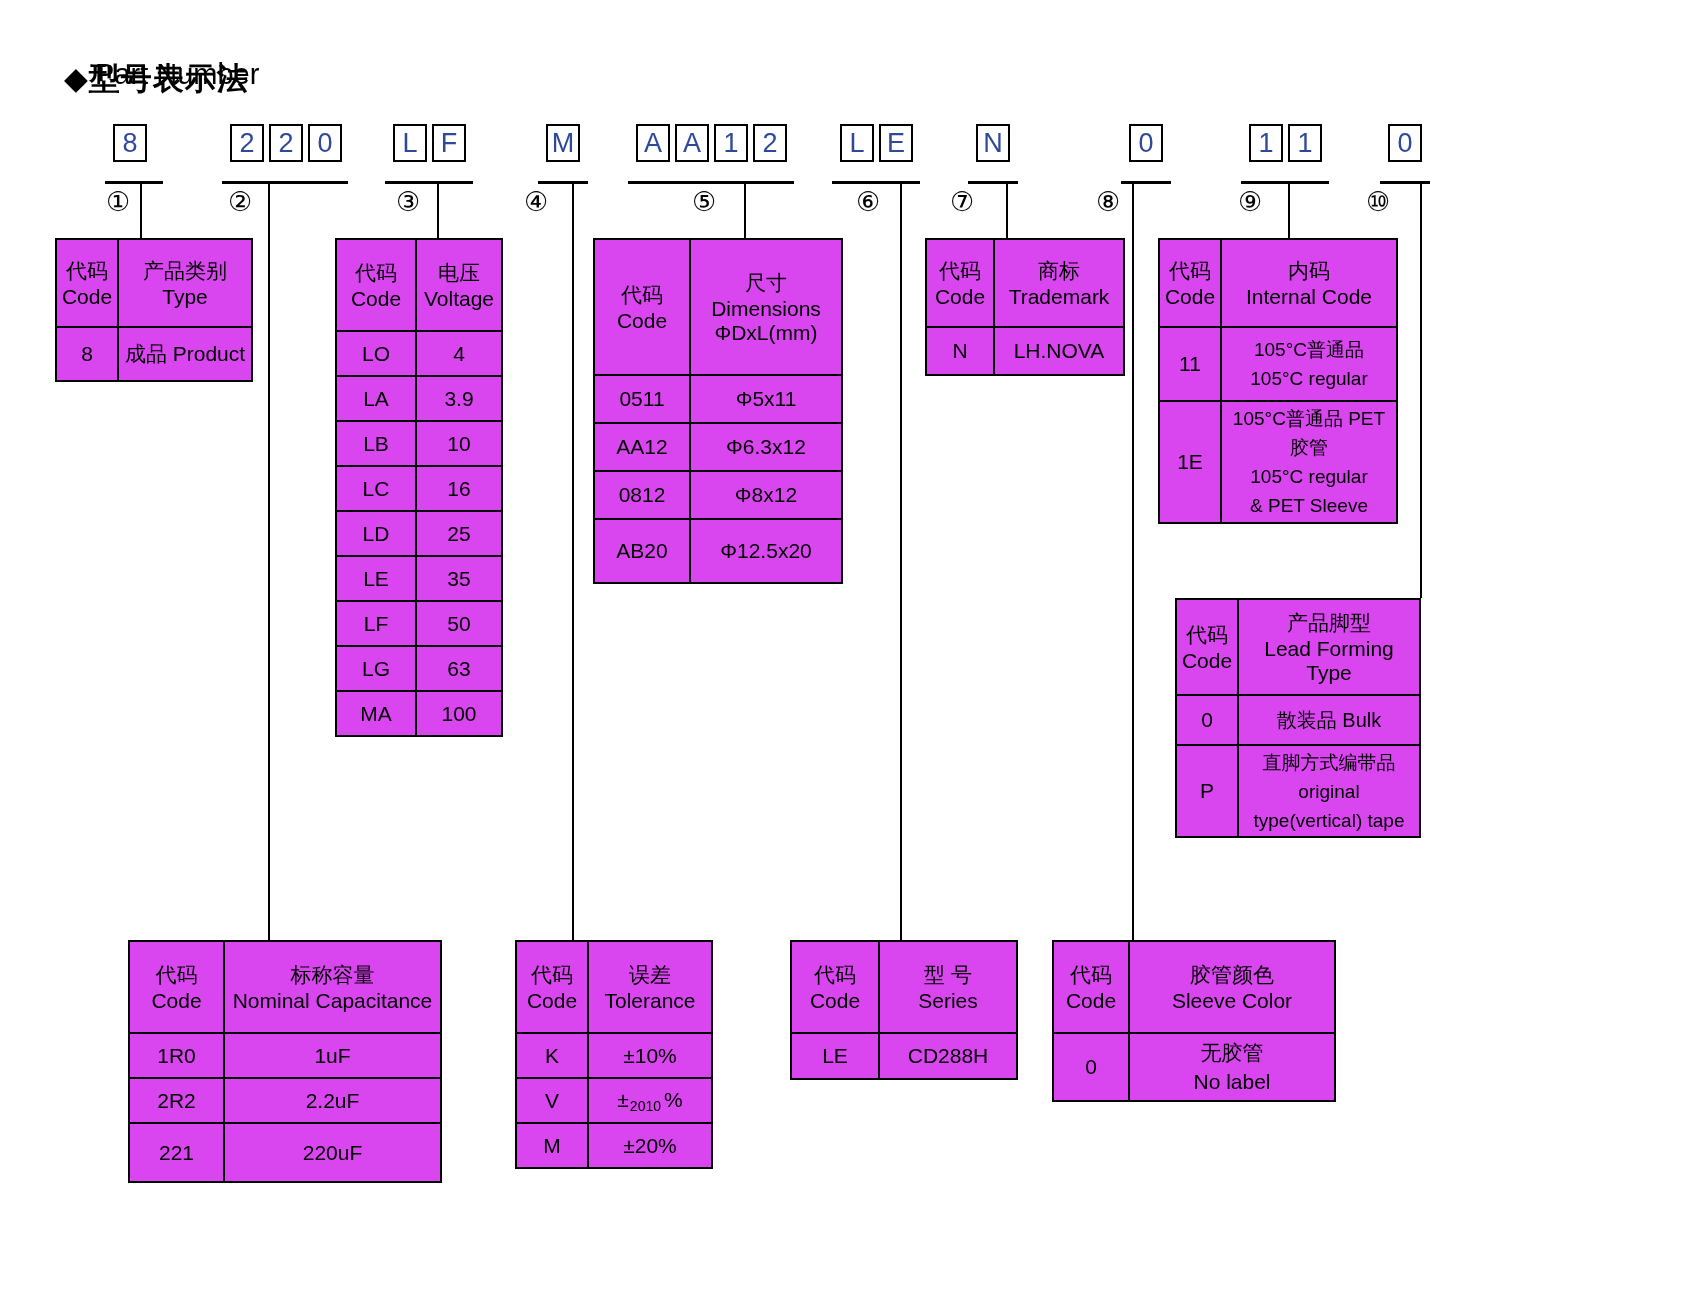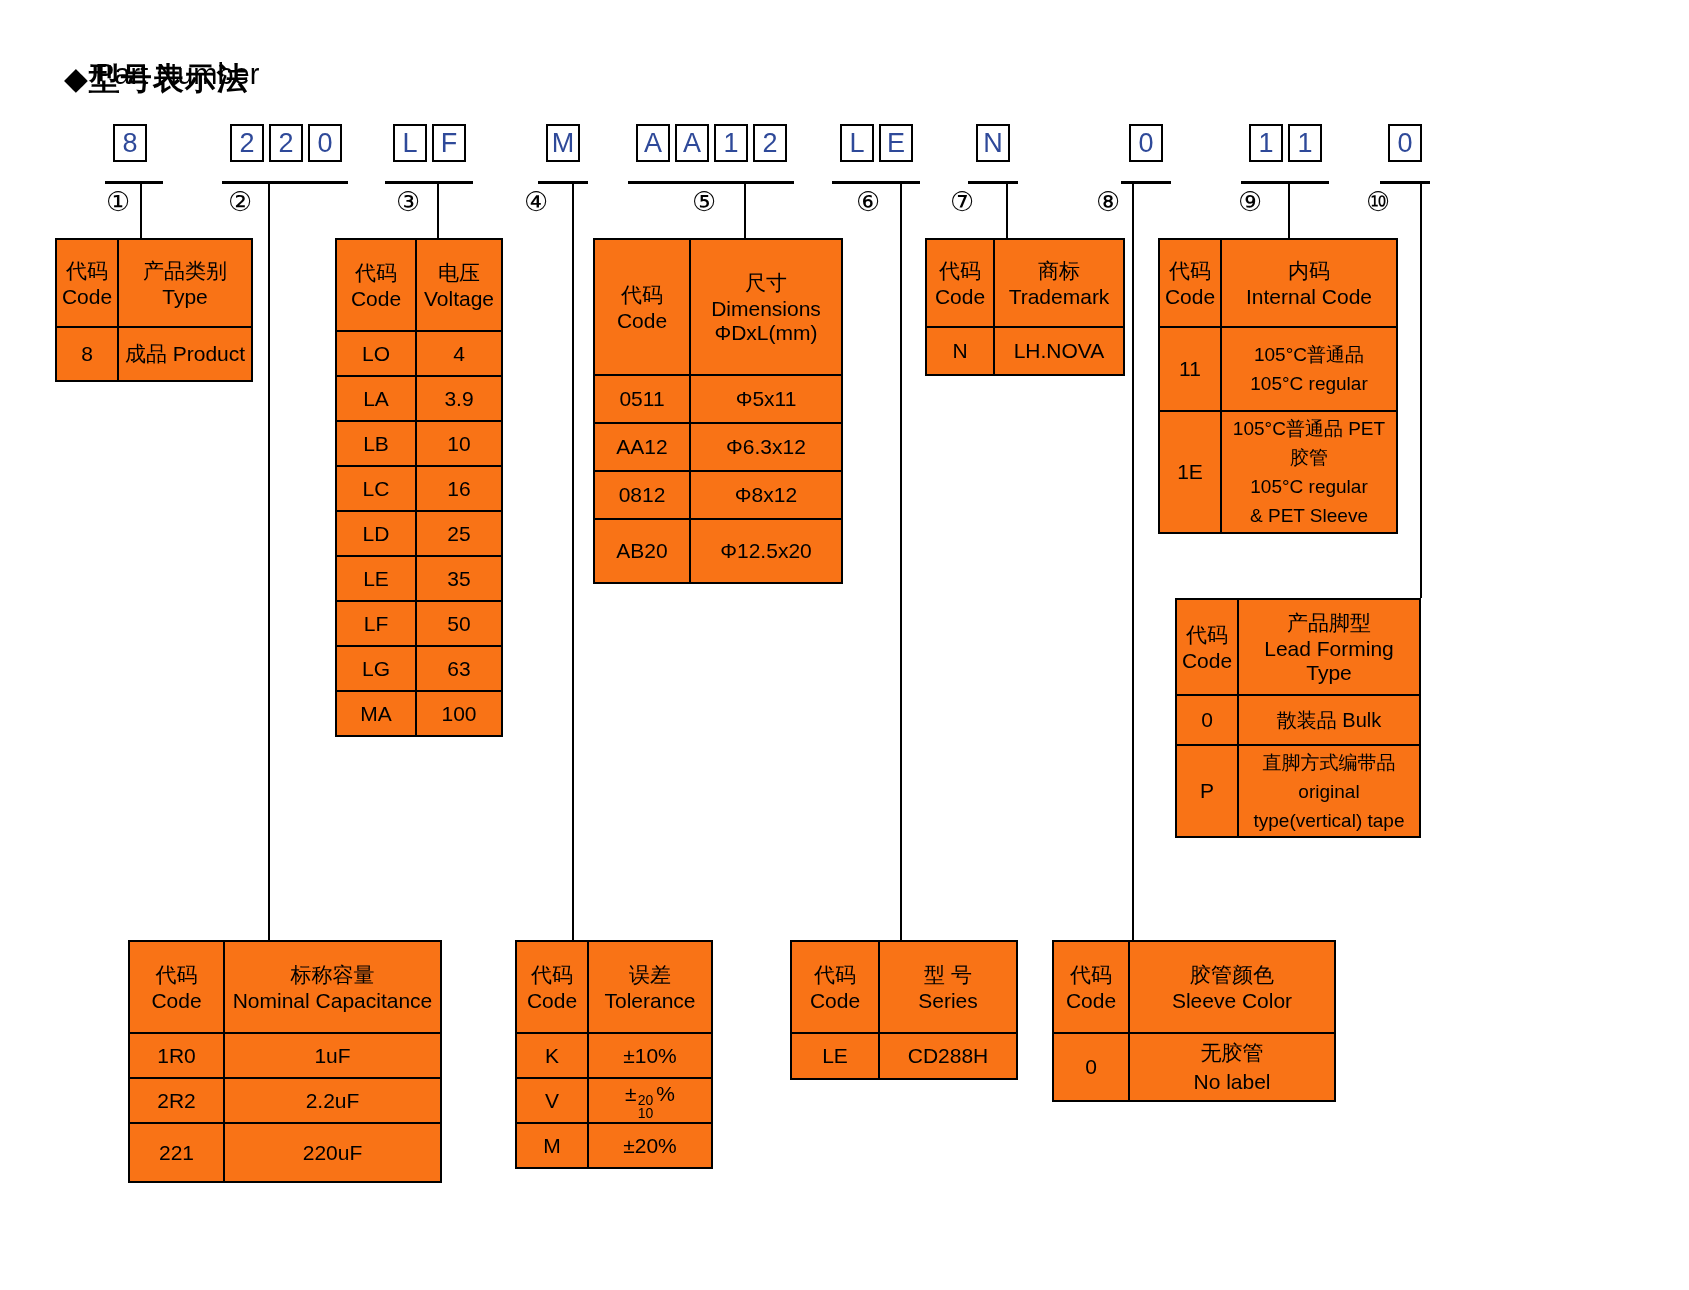--- a/index.html
+++ b/index.html
@@ -10,25 +10,25 @@
   .title-zh{position:absolute;left:64px;top:14px;font-size:31px;font-weight:bold;letter-spacing:1px;margin-top:44px;}
   .title-en{position:absolute;left:95px;top:58px;font-size:29px;}
   .pbox{
     position:absolute;top:124px;width:34px;height:38px;border:2px solid #000;
     display:flex;align-items:center;justify-content:center;
     font-size:27px;color:var(--accent,#2e4999);box-sizing:border-box;
   }
   .ubar{position:absolute;top:181px;height:3px;background:#000;}
   .marker{position:absolute;top:186px;font-size:27px;color:#000;}
   .vline{position:absolute;width:2px;background:#000;}
-  table.dt{position:absolute;border-collapse:collapse;table-layout:fixed;background:#f97316;}
+  table.dt{position:absolute;border-collapse:collapse;table-layout:fixed;background:#d946ef;}
   table.dt td{border:2px solid #000;text-align:center;vertical-align:middle;font-size:21px;padding:0 2px;}
   .hcell{display:flex;flex-direction:column;justify-content:space-around;align-items:center;height:100%;padding:6px 0;box-sizing:border-box;}
   .ml{line-height:29px;text-align:center;}
-  .frac{display:inline-flex;flex-direction:column;font-size:14px;line-height:13px;vertical-align:-4px;margin:0 3px 0 1px;}
+  .frac{display:inline-flex;flex-direction:row;font-size:14px;line-height:13px;vertical-align:-4px;margin:0 3px 0 1px;}
 </style>
 </head>
 <body>
 
 <div id="canvas">
 
   <div class="title-zh">◆型号表示法</div>
   <div class="title-en">Part Number</div>
 
   <div class="pbox" style="left:113px">8</div>
@@ -249,21 +249,21 @@
               <div>Code</div>
             </div>
           </td>
       <td>
             <div class="hcell">
               <div>内码</div>
               <div>Internal Code</div>
             </div>
           </td>
     </tr>
-    <tr style="height:84px">
+    <tr style="height:74px">
       <td>11</td>
       <td style="font-size:19px">
         <div class="ml">105°C普通品</div>
         <div class="ml">105°C regular</div>
       </td>
     </tr>
     <tr style="height:122px">
       <td>1E</td>
       <td style="font-size:19px">
         <div class="ml">105°C普通品 PET</div>

